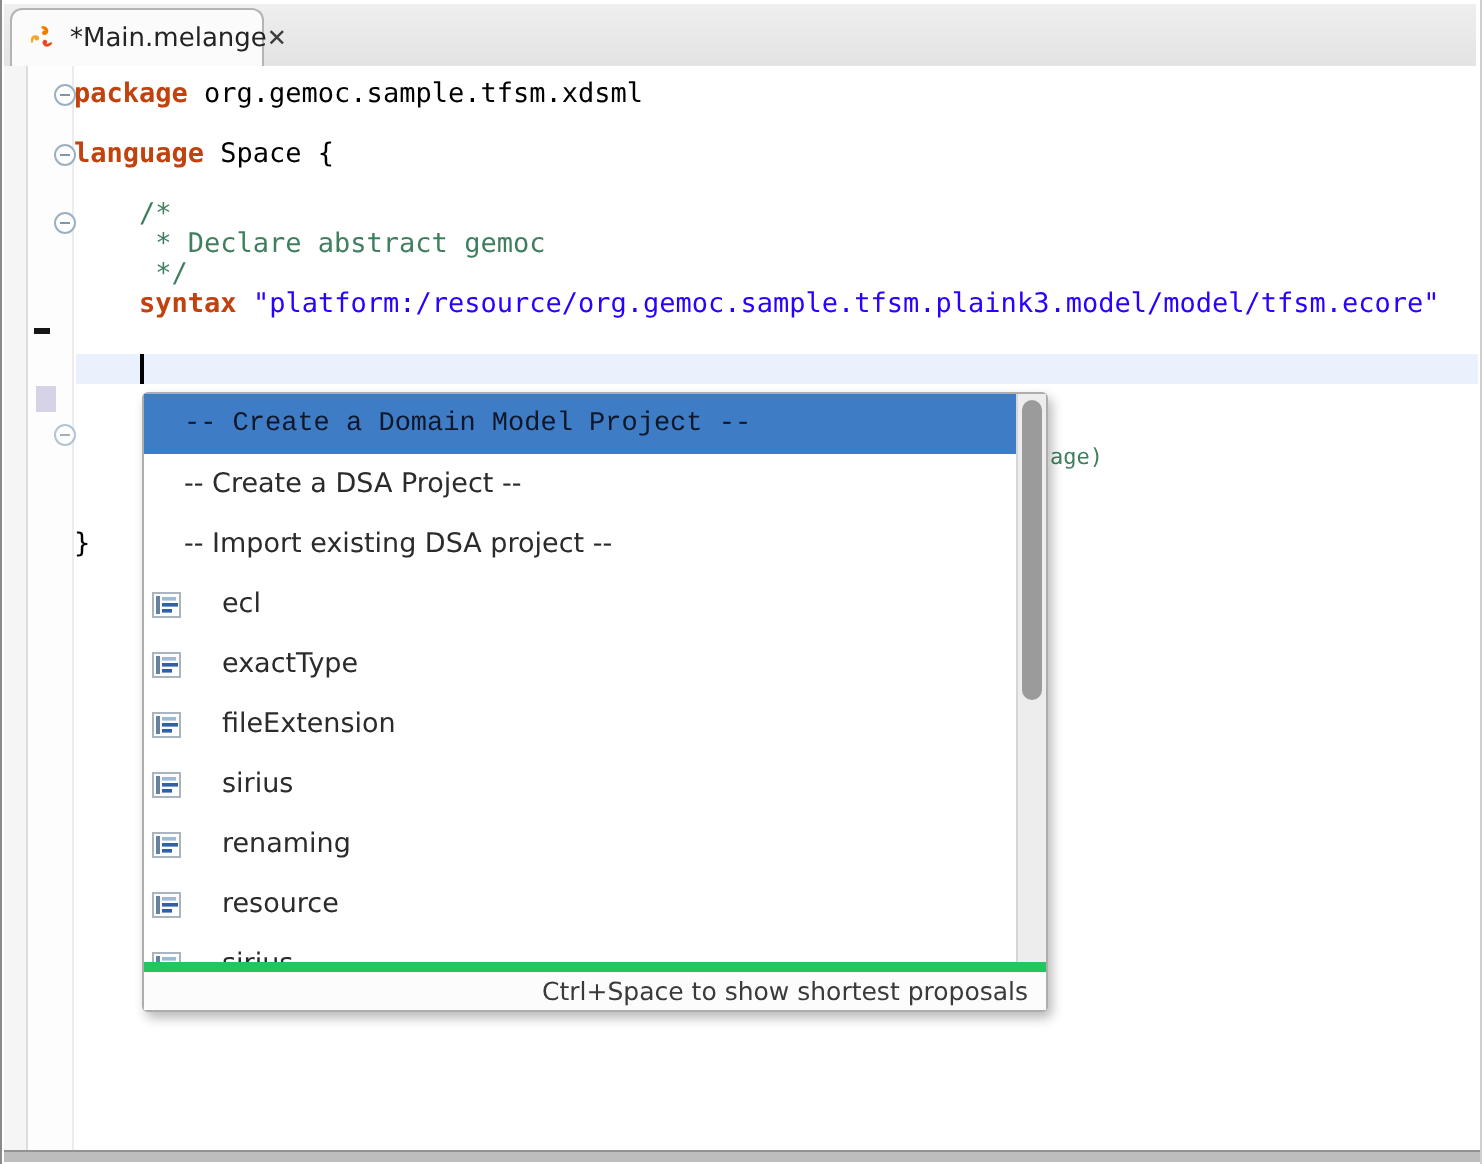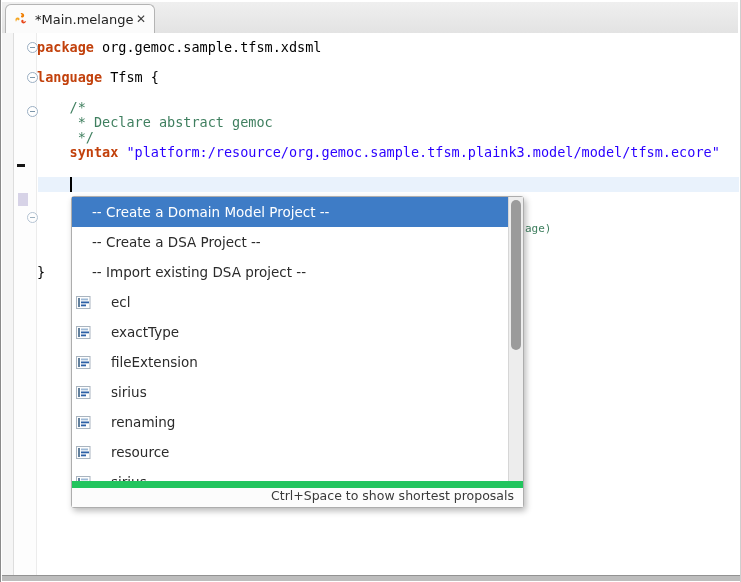--- a/index.html
+++ b/index.html
@@ -4,21 +4,21 @@
 <style>
   html,body{margin:0;padding:0;}
   body{
     width:741px;height:582px;position:relative;overflow:hidden;
     background:#ffffff;font-family:"DejaVu Sans",sans-serif;
     border-left:1px solid #8a8a8a;border-right:1px solid #cfcfcf;box-sizing:border-box;
   }
   
   .tabbar{position:absolute;left:1px;top:2px;width:736px;height:31px;
     background:linear-gradient(#efefef,#e3e3e3);}
-  .tab{position:absolute;left:3px;top:2px;height:29px;width:150px;
+  .tab{position:absolute;left:3px;top:2px;height:29px;width:127px;
     background:#fbfbfb;border:1px solid #b4b4b4;border-bottom:none;
     border-radius:6px 6px 0 0;display:flex;align-items:center;box-sizing:border-box;
     padding:0 8px 0 7px;}
   .tab-title{font-size:13px;color:#232323;margin-left:6px;white-space:nowrap;}
   .tab-close{margin-left:auto;font-size:12px;color:#3c3c3c;font-weight:bold;cursor:pointer;line-height:1;}
   
   .editor{position:absolute;left:1px;top:33px;width:739px;height:543px;background:#fff;}
   .ruler-annot{position:absolute;left:0;top:0;width:11px;height:543px;background:#f5f5f5;border-right:1px solid #ddd;}
   .ruler-fold{position:absolute;left:12px;top:0;width:22px;height:543px;background:#fdfdfd;border-right:1px solid #ececec;}
   .fold{position:absolute;width:9px;height:9px;border:1px solid #9cb0c4;border-radius:50%;
@@ -43,27 +43,27 @@
     font-family:"DejaVu Sans Mono",monospace;font-size:11px;color:#3f7f5f;white-space:pre;}
   .hscroll{position:absolute;left:0;top:542px;width:739px;height:6px;background:#bdbdbd;border-top:1px solid #929292;box-sizing:border-box;}
   
   .popup{position:absolute;left:70px;top:196px;width:453px;background:#fff;
     border:1px solid #adadad;border-radius:3px;box-shadow:2px 3px 6px rgba(0,0,0,.28);
     box-sizing:border-box;}
   .plist{position:relative;height:284px;overflow:hidden;}
   .prow{height:30px;display:flex;align-items:center;width:calc(100% - 15px);
     box-sizing:border-box;padding-left:20px;font-size:13.5px;color:#2b2b2b;cursor:pointer;}
   .prow.withicon{padding-left:4px;gap:16px;}
-  .prow.sel{background:#3e7cc6;color:#ffffff;}
+  .prow.sel{background:#3e7cc6;color:#0f172a;font-family:Liberation Mono, monospace;}
   .picon{width:15px;height:13px;margin-right:4px;display:inline-flex;flex:0 0 15px;}
   .plabel{white-space:nowrap;}
   .pscroll{position:absolute;right:0;top:0;width:15px;height:284px;background:#ededed;border-left:1px solid #d6d6d6;box-sizing:border-box;}
   .pthumb{position:absolute;left:2px;top:3px;width:10px;height:150px;background:#9b9b9b;border-radius:5px;}
-  .pstatus{height:19px;border-top:7px solid #22c55e;background:#fcfcfc;
-    display:flex;align-items:flex-start;justify-content:flex-end;padding-right:9px;
+  .pstatus{height:19px;border-top:5px solid #22c55e;background:#fcfcfc;
+    display:flex;align-items:center;justify-content:flex-end;padding-right:9px;
     font-size:12.5px;color:#3a3a3a;}
 </style>
 </head>
 <body>
 
 <div class="tabbar">
   <div class="tab">
     <span style="display:inline-flex;">
       <svg width="16" height="16" viewBox="0 0 16 16">
         <g>
@@ -97,21 +97,21 @@
 
   <div class="dash-marker"></div>
   <div class="range-marker"></div>
 
   <div class="curline"></div>
   <div class="caret"></div>
 
   <div class="code">
       <div class="cl"><span class="tk-kw">package</span><span class="tk-pl"> org.gemoc.sample.tfsm.xdsml</span></div>
       <div class="cl"></div>
-      <div class="cl"><span class="tk-kw">language</span><span class="tk-pl"> Tfsm {</span></div>
+      <div class="cl"><span class="tk-kw">language</span><span class="tk-pl"> Space {</span></div>
       <div class="cl"></div>
       <div class="cl"><span class="tk-cm">    /*</span></div>
       <div class="cl"><span class="tk-cm">     * Declare abstract gemoc</span></div>
       <div class="cl"><span class="tk-cm">     */</span></div>
       <div class="cl"><span class="tk-pl">    </span><span class="tk-kw">syntax</span><span class="tk-pl"> </span><span class="tk-st">"platform:/resource/org.gemoc.sample.tfsm.plaink3.model/model/tfsm.ecore"</span></div>
       <div class="cl"></div>
       <div class="cl"></div>
       <div class="cl"></div>
       <div class="cl"></div>
       <div class="cl"></div>

